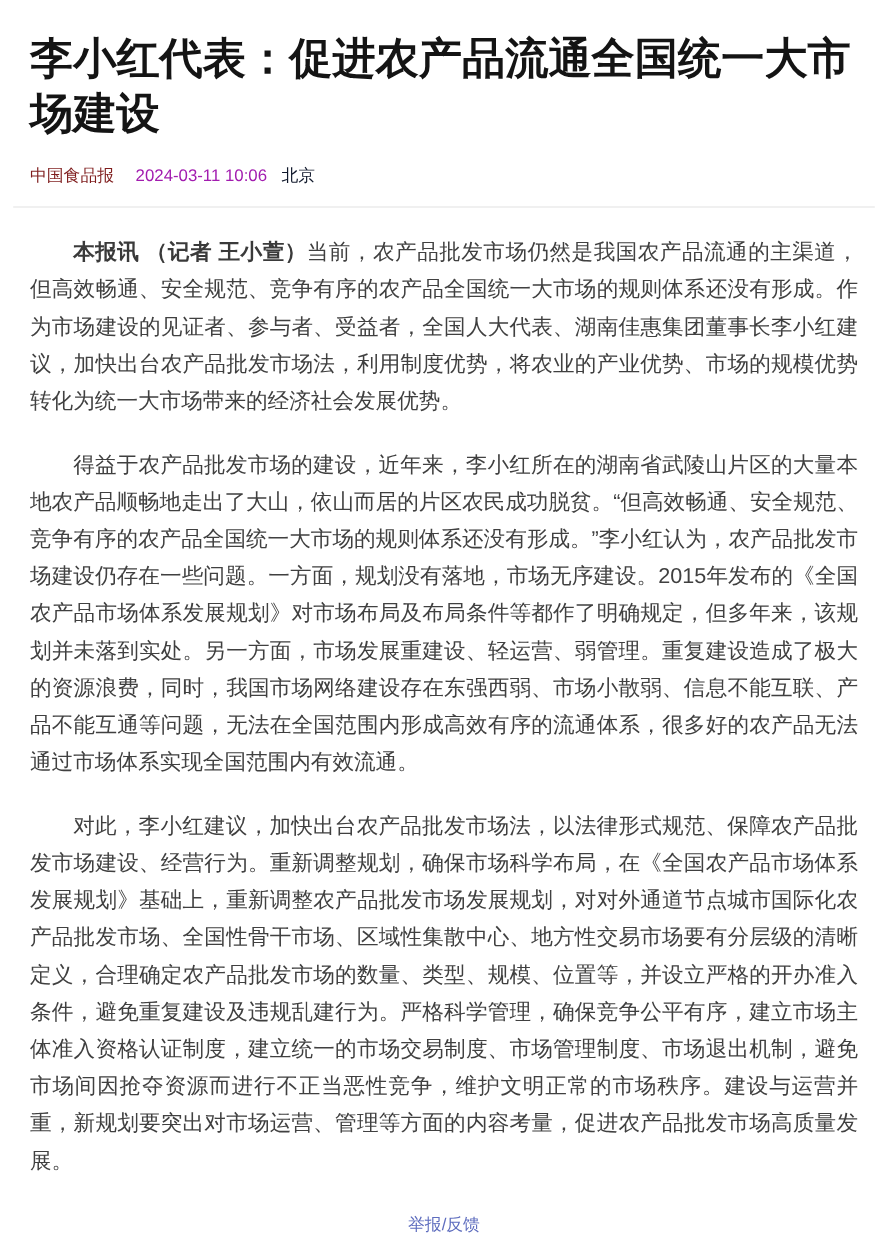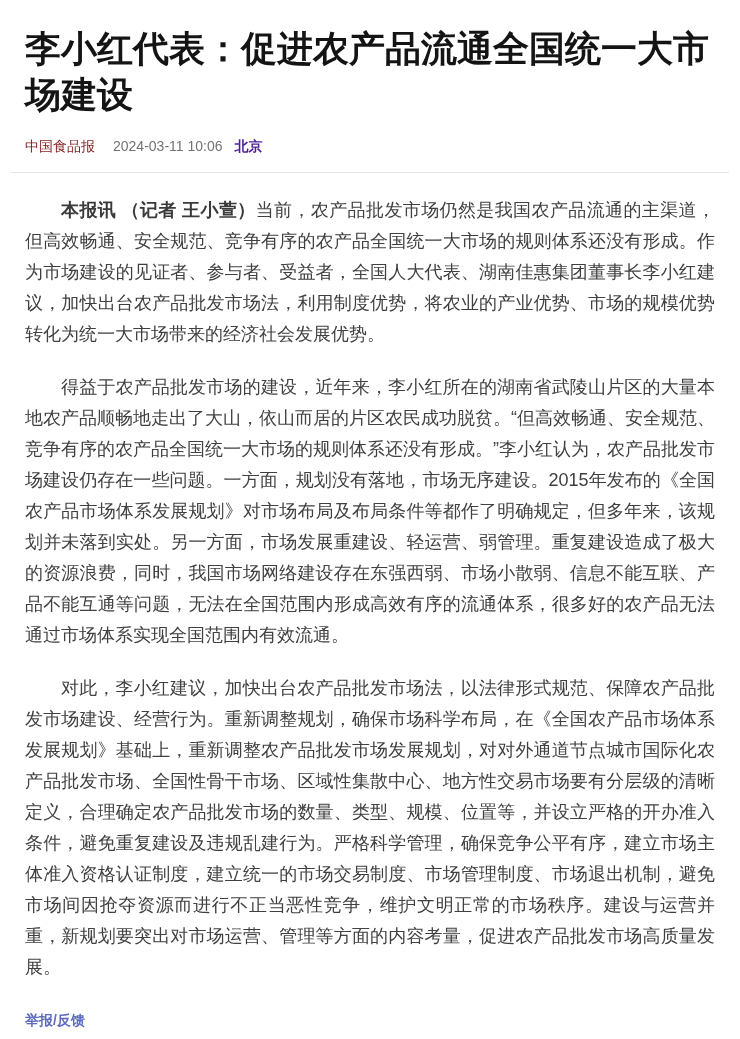--- a/index.html
+++ b/index.html
@@ -29,26 +29,25 @@
     font-size: 14px;
     line-height: 20px;
     white-space: nowrap;
   }
   .meta-source {
     color: #7f1d1d;
     margin-right: 18px;
     cursor: pointer;
   }
   .meta-time {
-    color: #737373;
+    color: #a21caf;
     margin-right: 12px;
   }
   .meta-location {
-    color: #4c1d95;
-    font-weight: bold;
+    color: #0f172a;
   }
   hr.divider {
     border: none;
     border-top: 1px solid #e7e7e7;
     height: 0;
     margin: 16px -14px 0 -14px;
   }
   .article-body {
     margin-top: 16px;
     font-size: 18px;
@@ -61,25 +60,24 @@
     margin: 22px 0;
   }
   .article-body p:last-child {
     margin-bottom: 14px;
   }
   .para-lead {
     font-weight: 700;
     color: #3a3a3a;
   }
   .footer-row {
-    text-align: left;
+    text-align: center;
     font-size: 14px;
     line-height: 18px;
     margin-top: 28px;
-    font-weight: bold;
   }
   .report-link {
     color: #5d6cbe;
     text-decoration: none;
     cursor: pointer;
   }
 </style>
 </head>
 <body>
 

